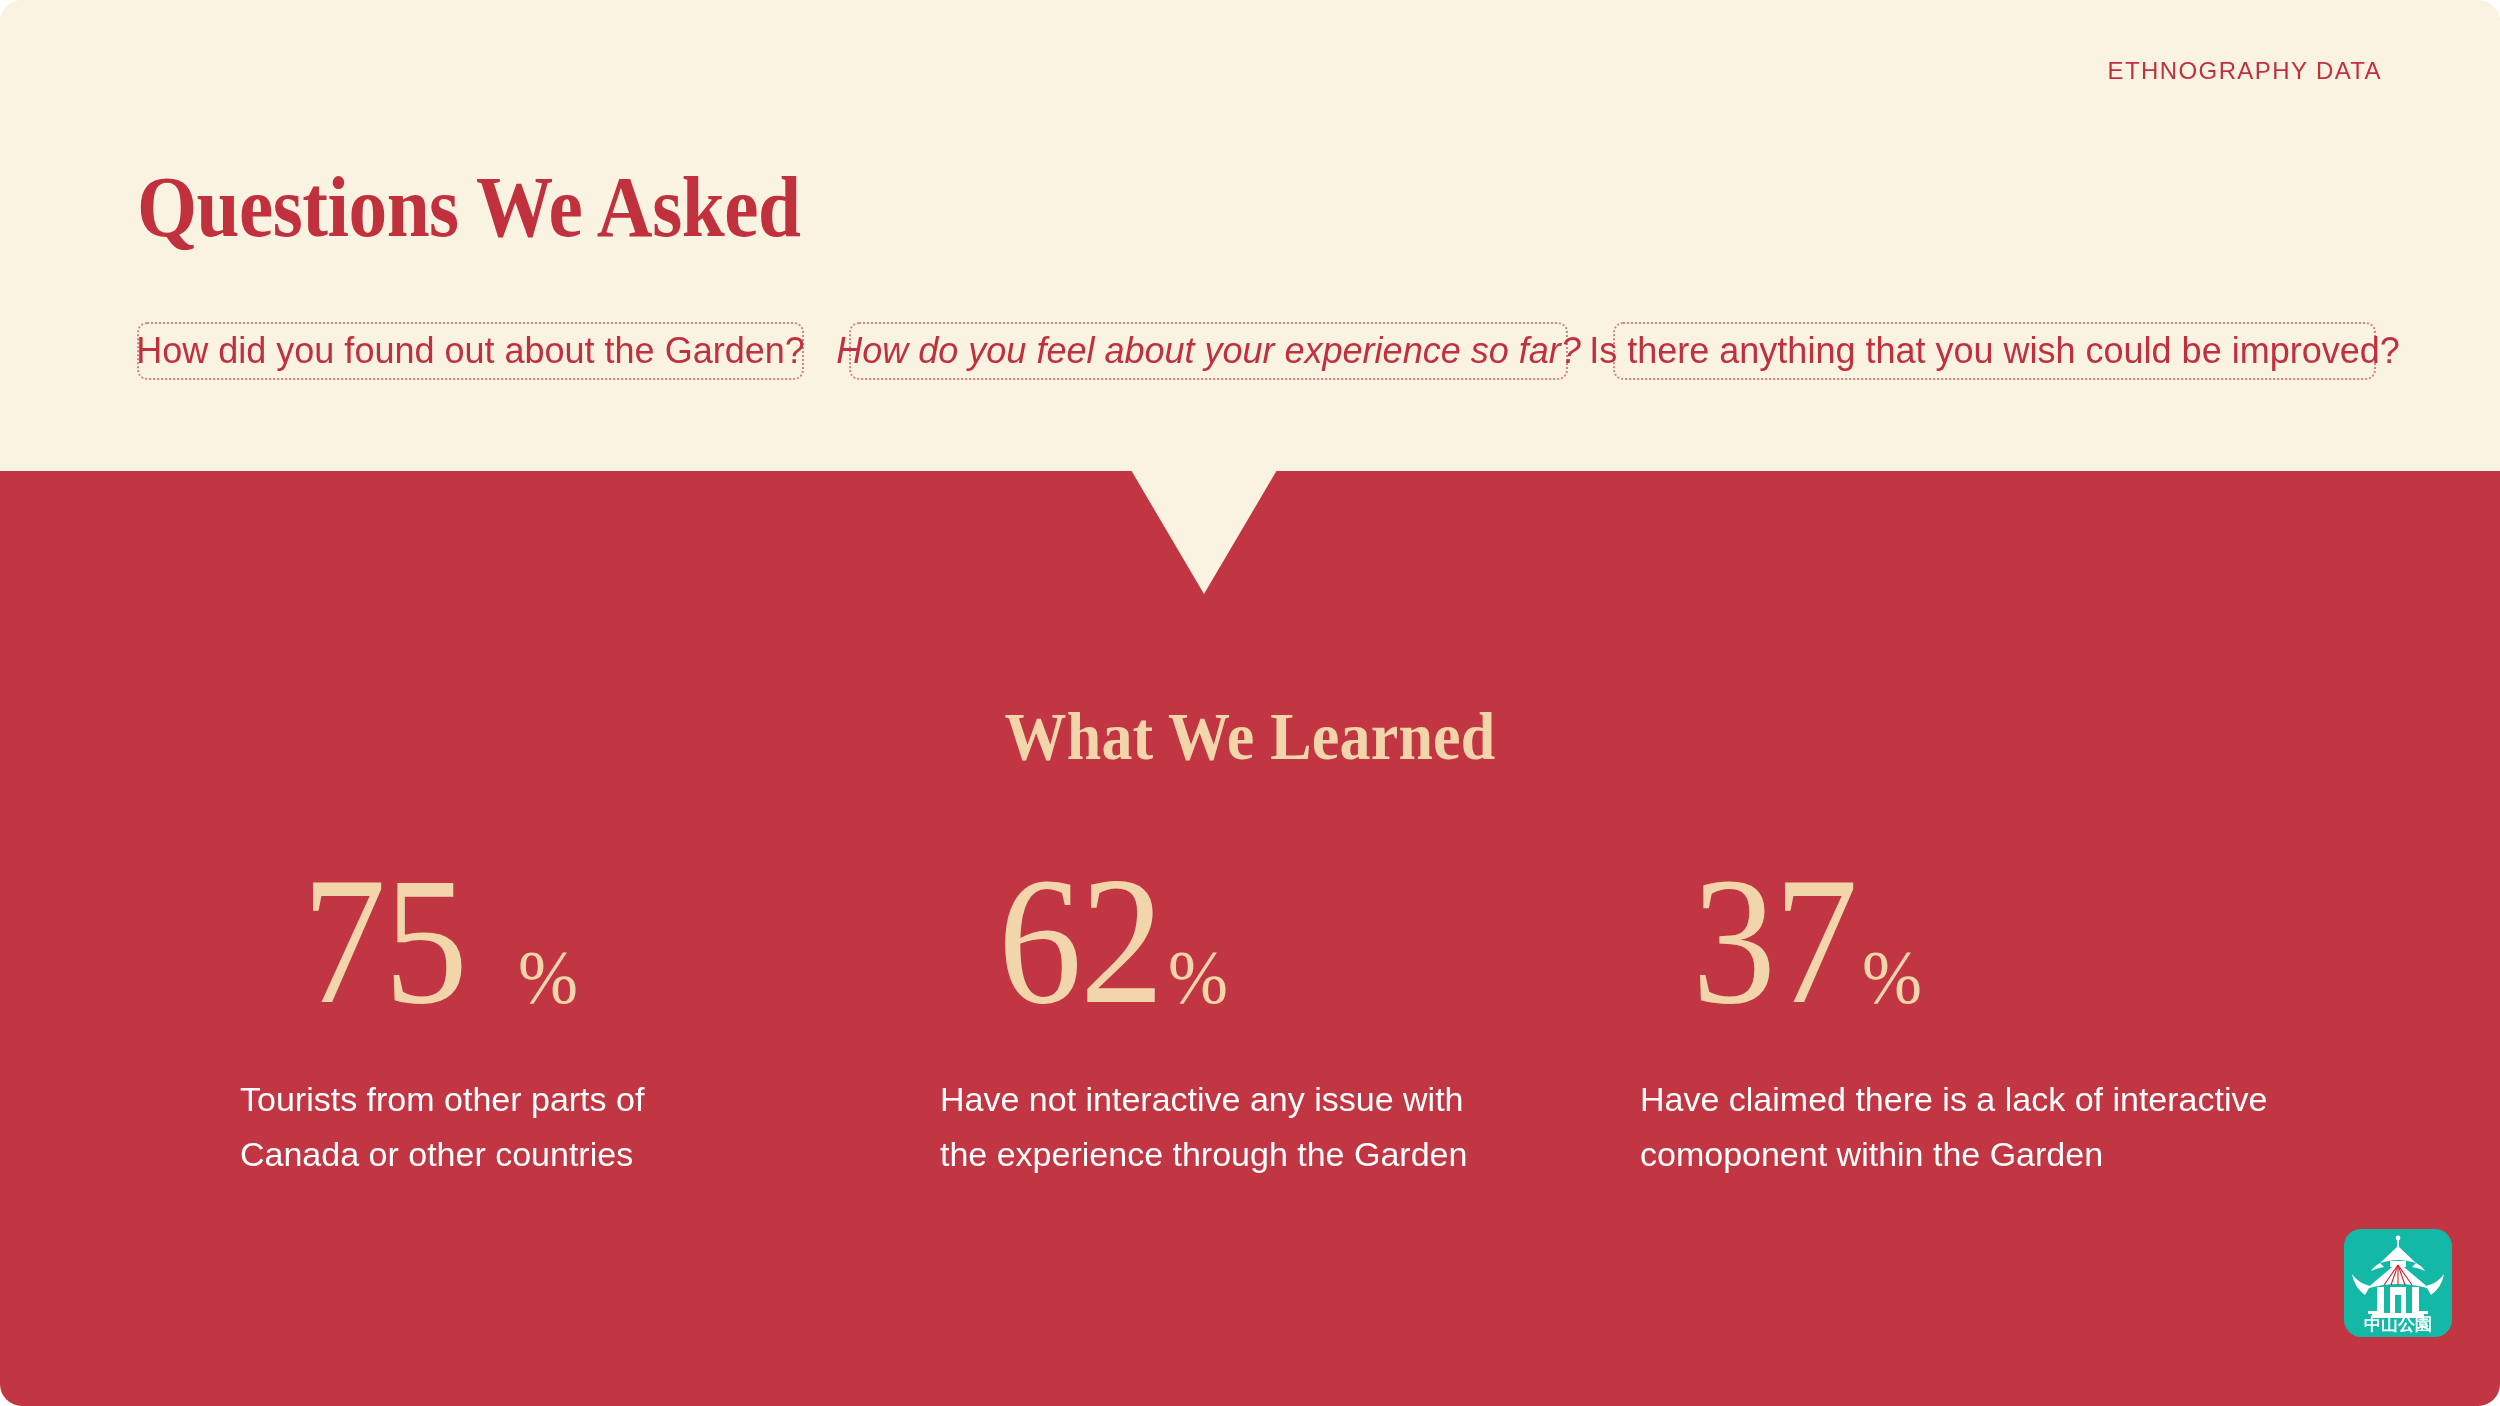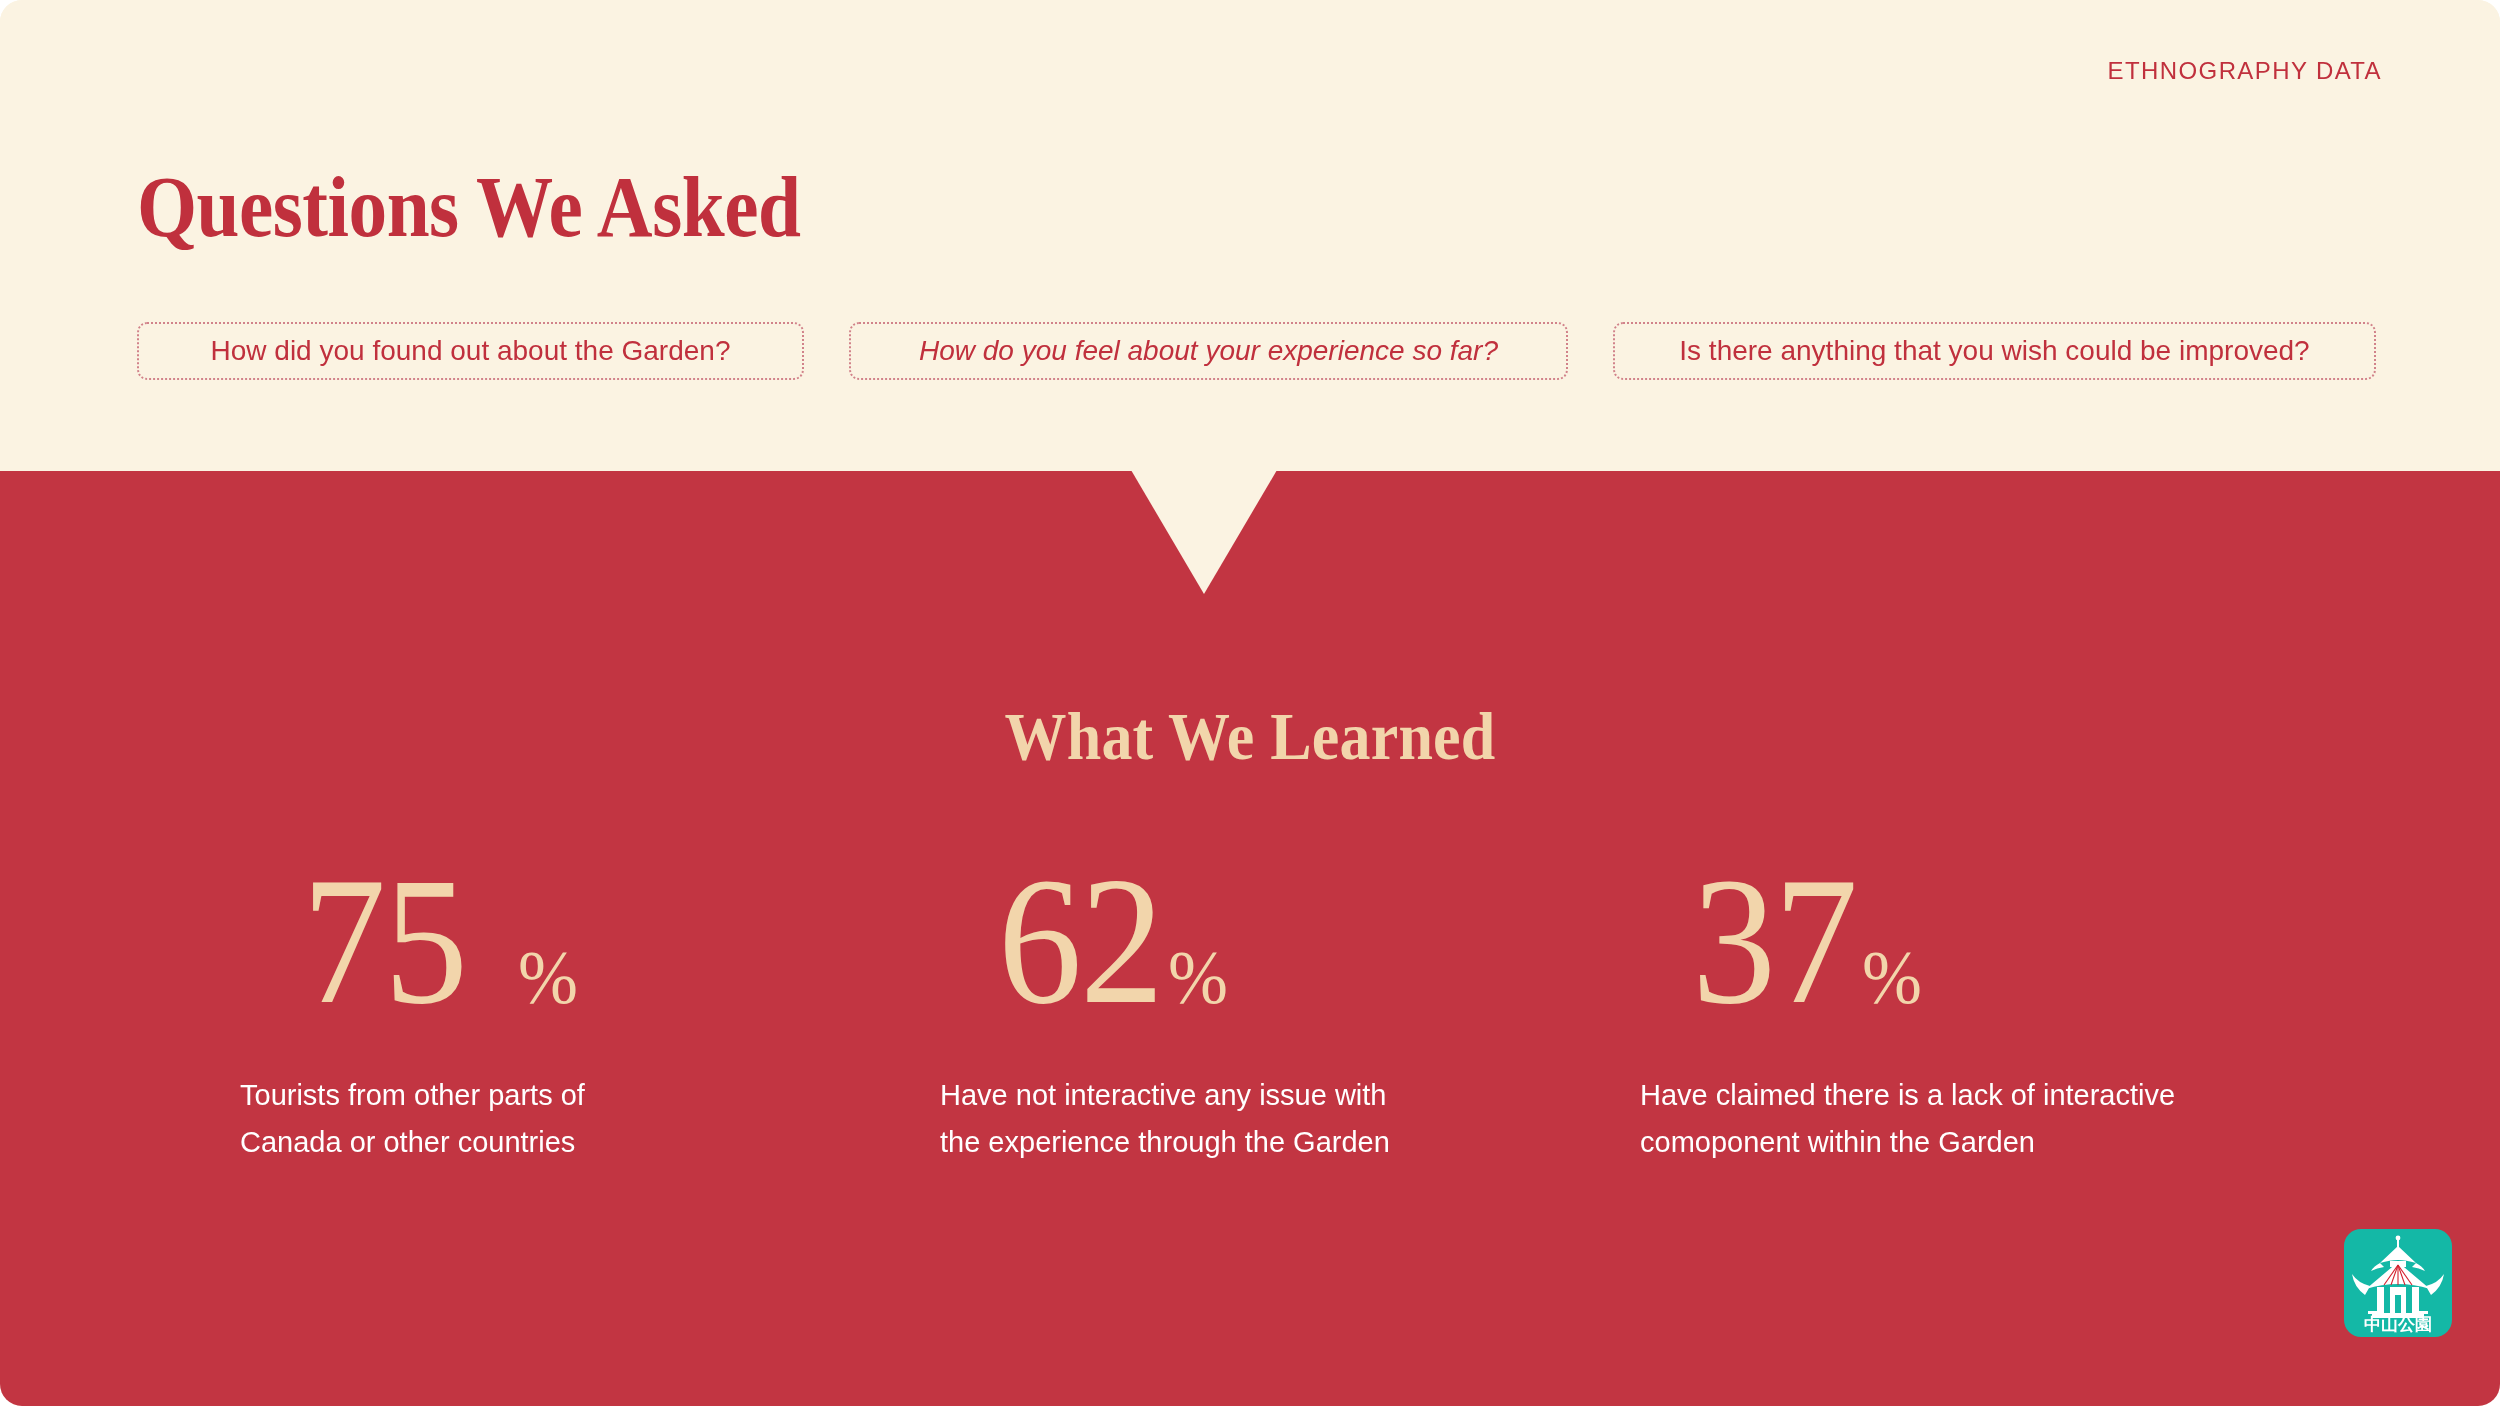--- a/index.html
+++ b/index.html
@@ -82,21 +82,21 @@
     padding: 0 26px;
     box-sizing: border-box;
     height: 58px;
   }
   .pill-1 { width: 667px; }
   .pill-2 { width: 719px; font-style: italic; }
   .pill-3 { width: 763px; }
 
   .pill-label {
     font-family: "Liberation Sans", sans-serif;
-    font-size: 28px;
+    font-size: 36px;
     color: #c0303d;
     white-space: nowrap;
     line-height: 1;
   }
 
   
   .bottom-section {
     position: absolute;
     left: 0;
     top: 471px;
@@ -177,21 +177,21 @@
     display: inline-block;
   }
 
   .stat-1 .stat-number { padding-left: 62px; gap: 46px; }
   .stat-2 .stat-number { padding-left: 58px; }
   .stat-3 .stat-number { padding-left: 52px; }
 
   .stat-caption {
     margin-top: 34px;
     font-family: "Liberation Sans", sans-serif;
-    font-size: 29px;
+    font-size: 34px;
     line-height: 1.62;
     color: #ffffff;
   }
   .stat-caption .cap-line { display: block; }
 
   
   .logo {
     position: absolute;
     left: 2344px;
     top: 1229px;

